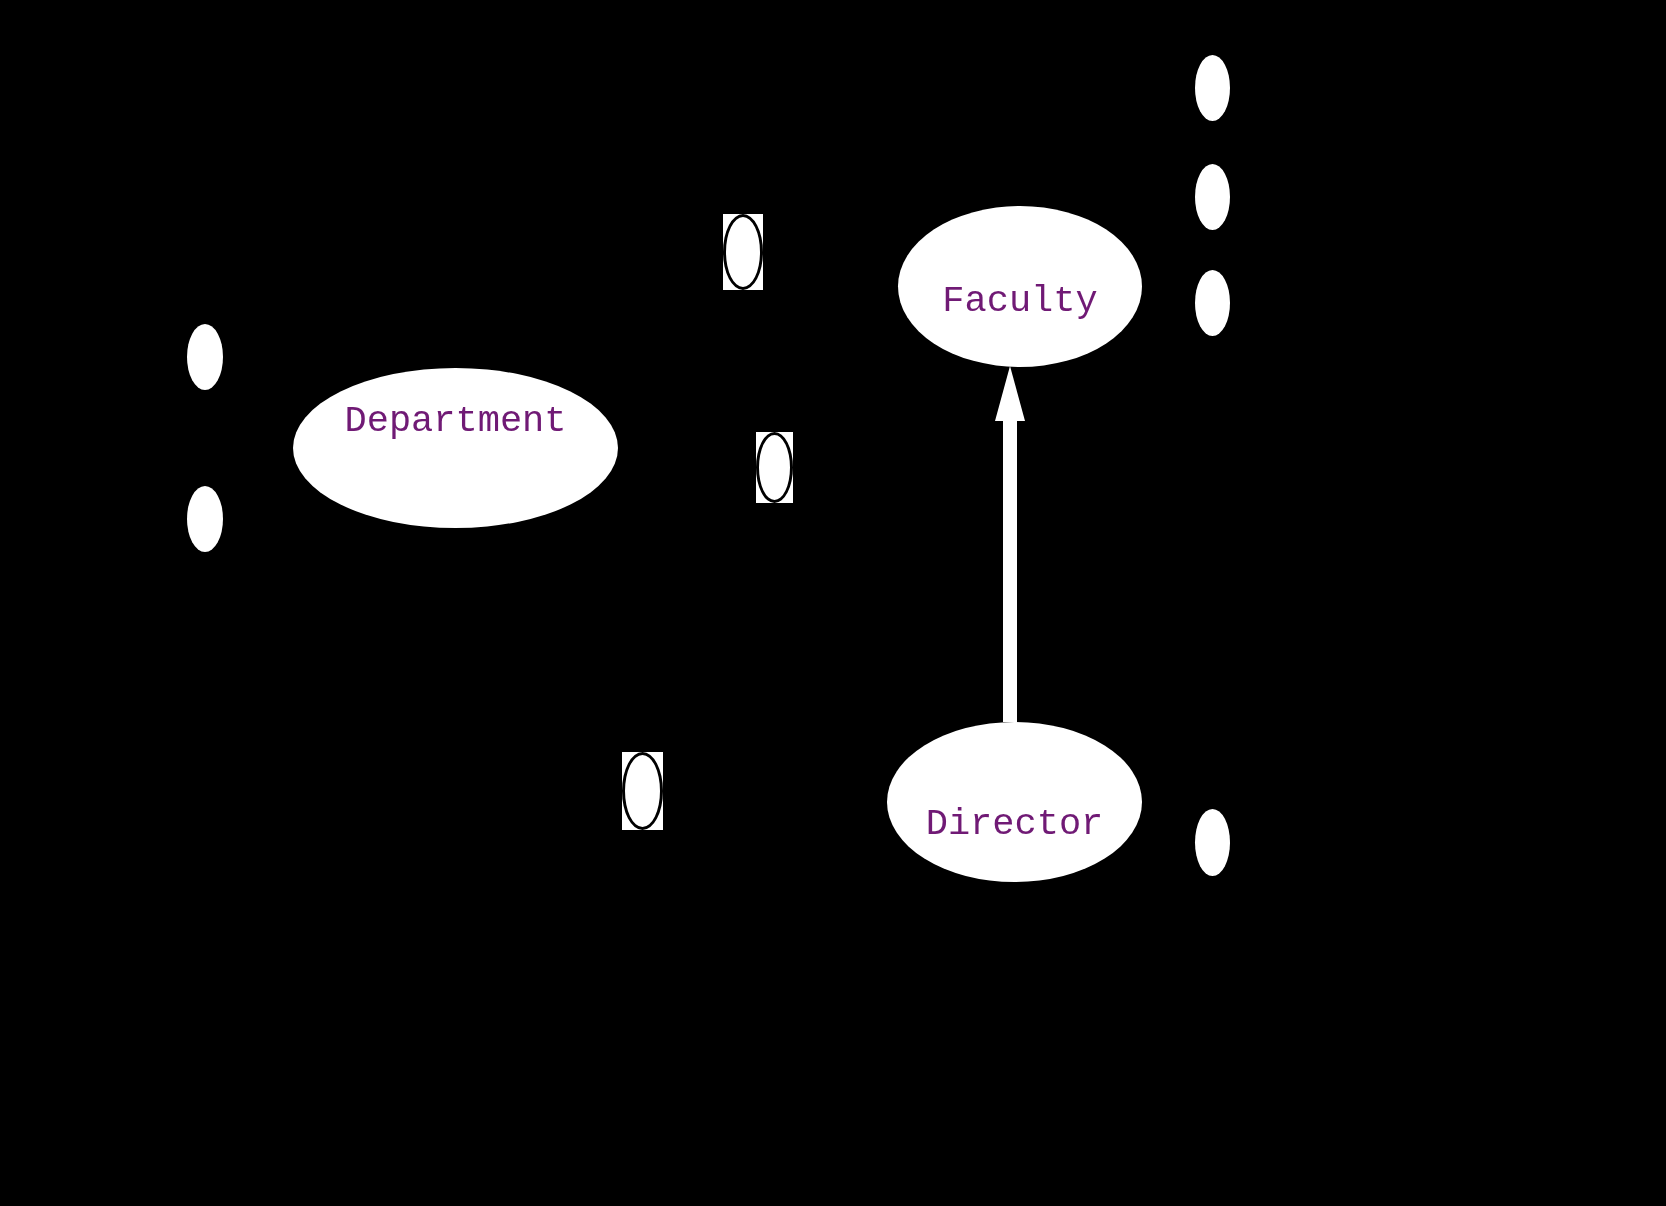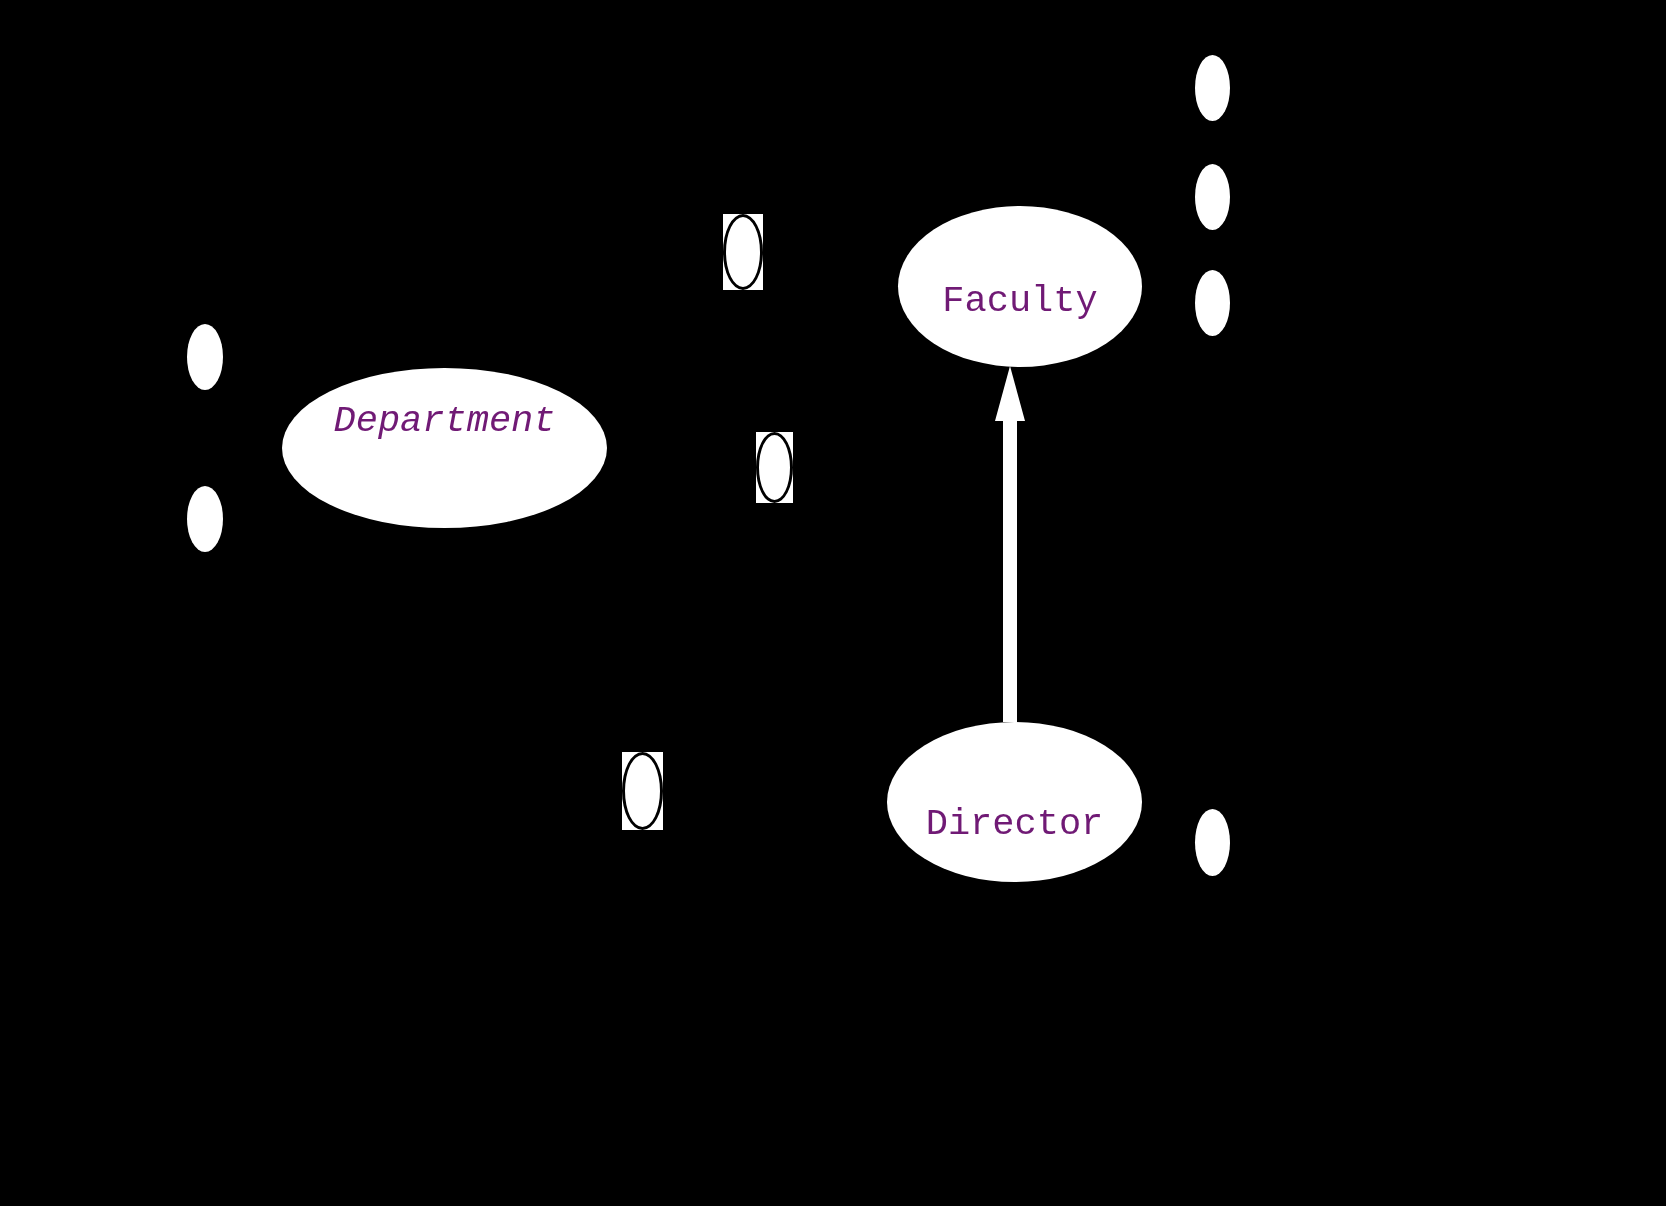--- a/index.html
+++ b/index.html
@@ -24,21 +24,21 @@
     align-items: center;
     justify-content: center;
   }
   .entity .label {
     color: #701a75;
     font-size: 37px;
     font-weight: 400;
     white-space: nowrap;
     letter-spacing: 0px;
   }
-  .ent-department { left: 282px; top: 368px; width: 325px; height: 160px; font-style: italic; }
+  .ent-department { left: 293px; top: 368px; width: 325px; height: 160px; }
   .ent-department .label { transform: translateY(-27px); }
   .ent-faculty { left: 898px; top: 206px; width: 244px; height: 161px; }
   .ent-faculty .label { transform: translateY(14px); }
   .ent-director { left: 887px; top: 722px; width: 255px; height: 160px; }
   .ent-director .label { transform: translateY(22px); }
 
   
   .dot {
     position: absolute;
     background: #ffffff;

